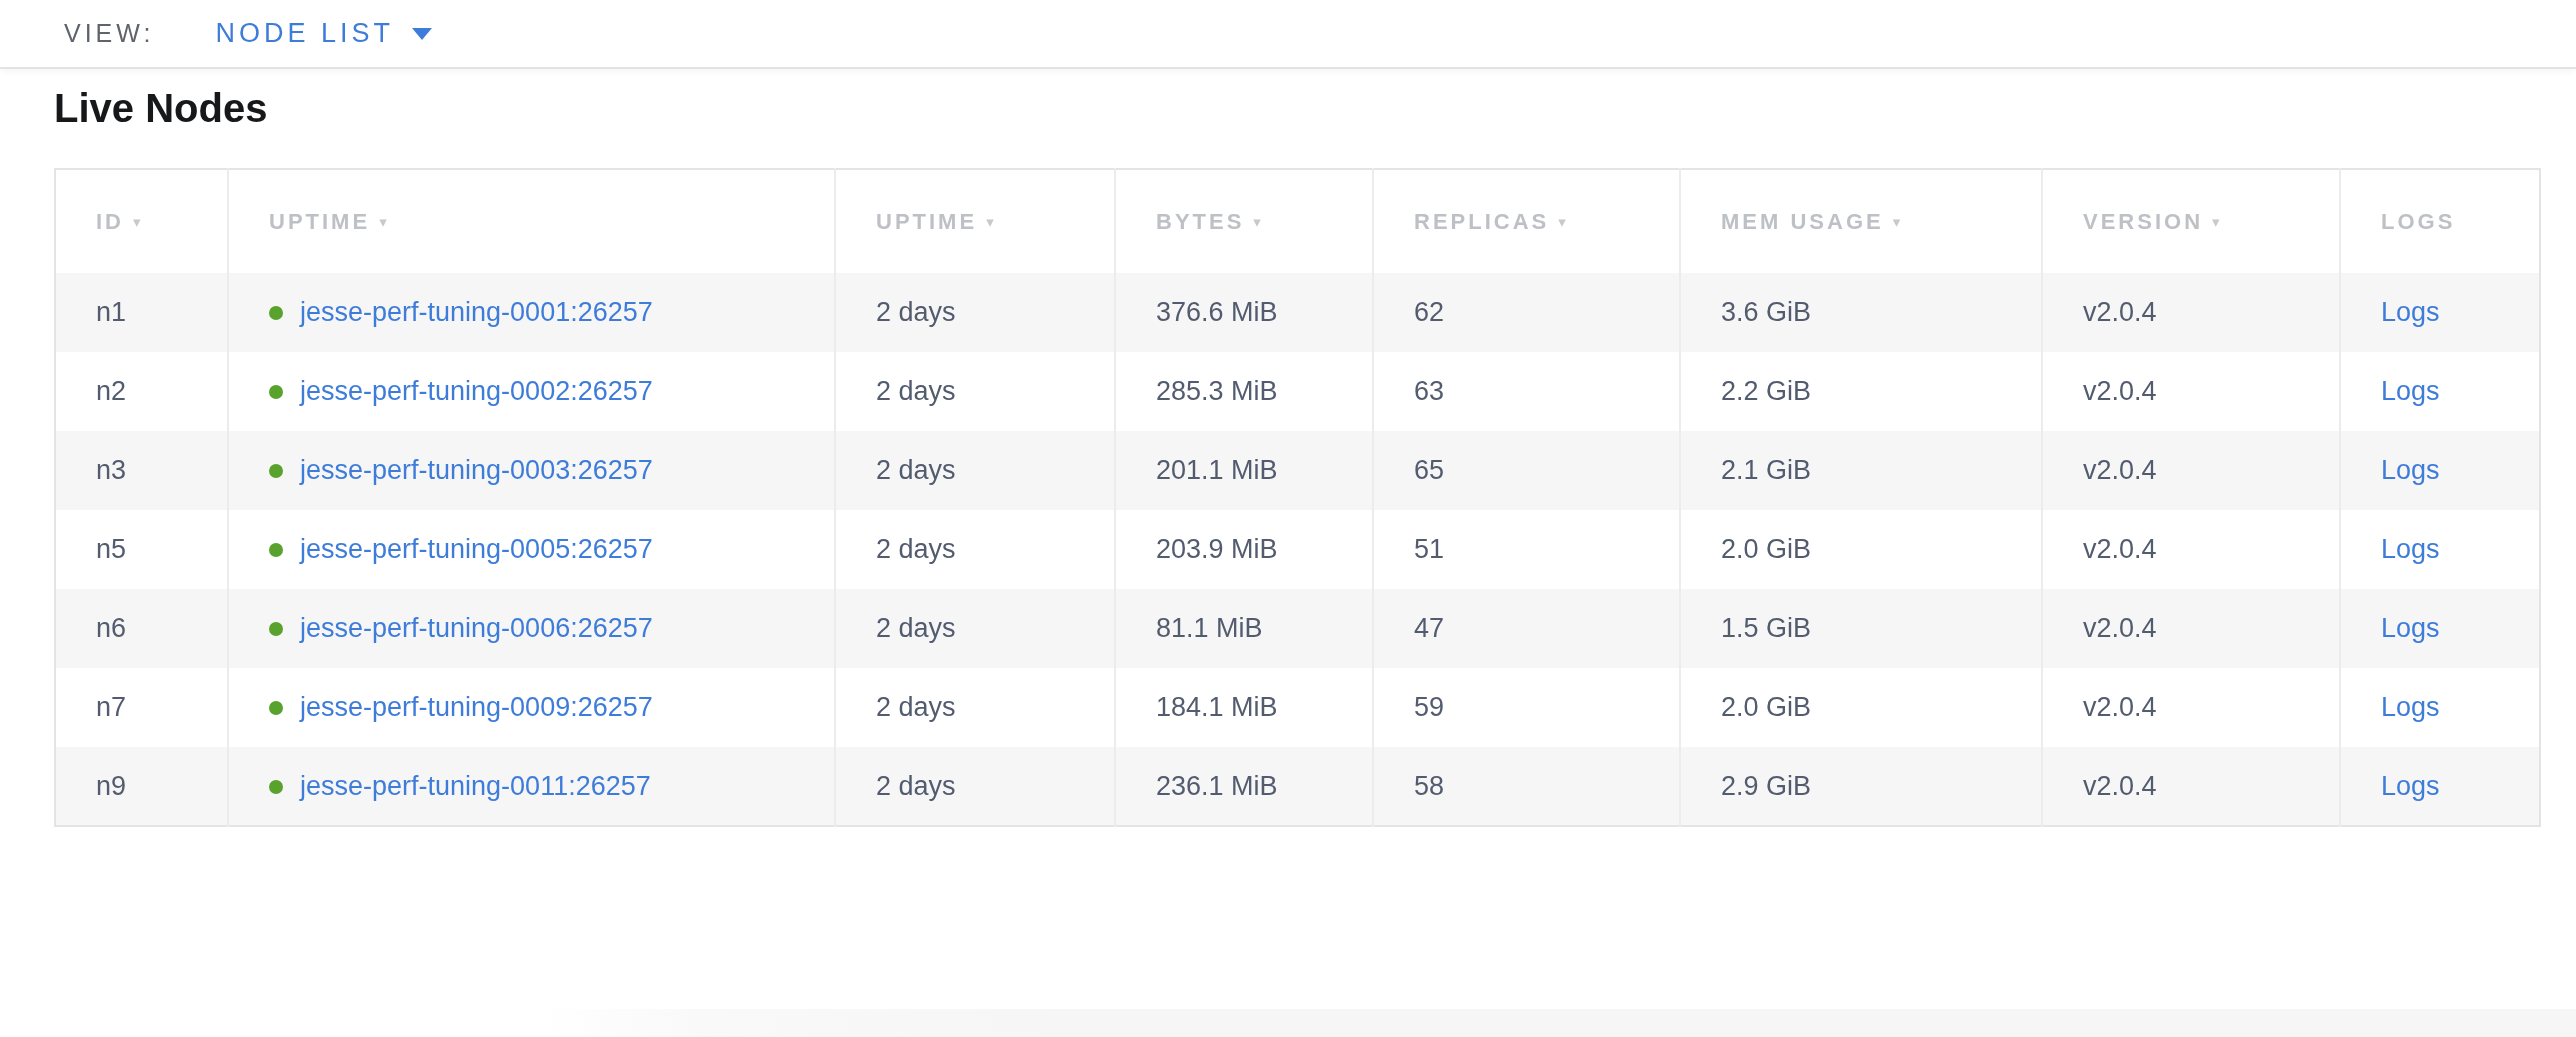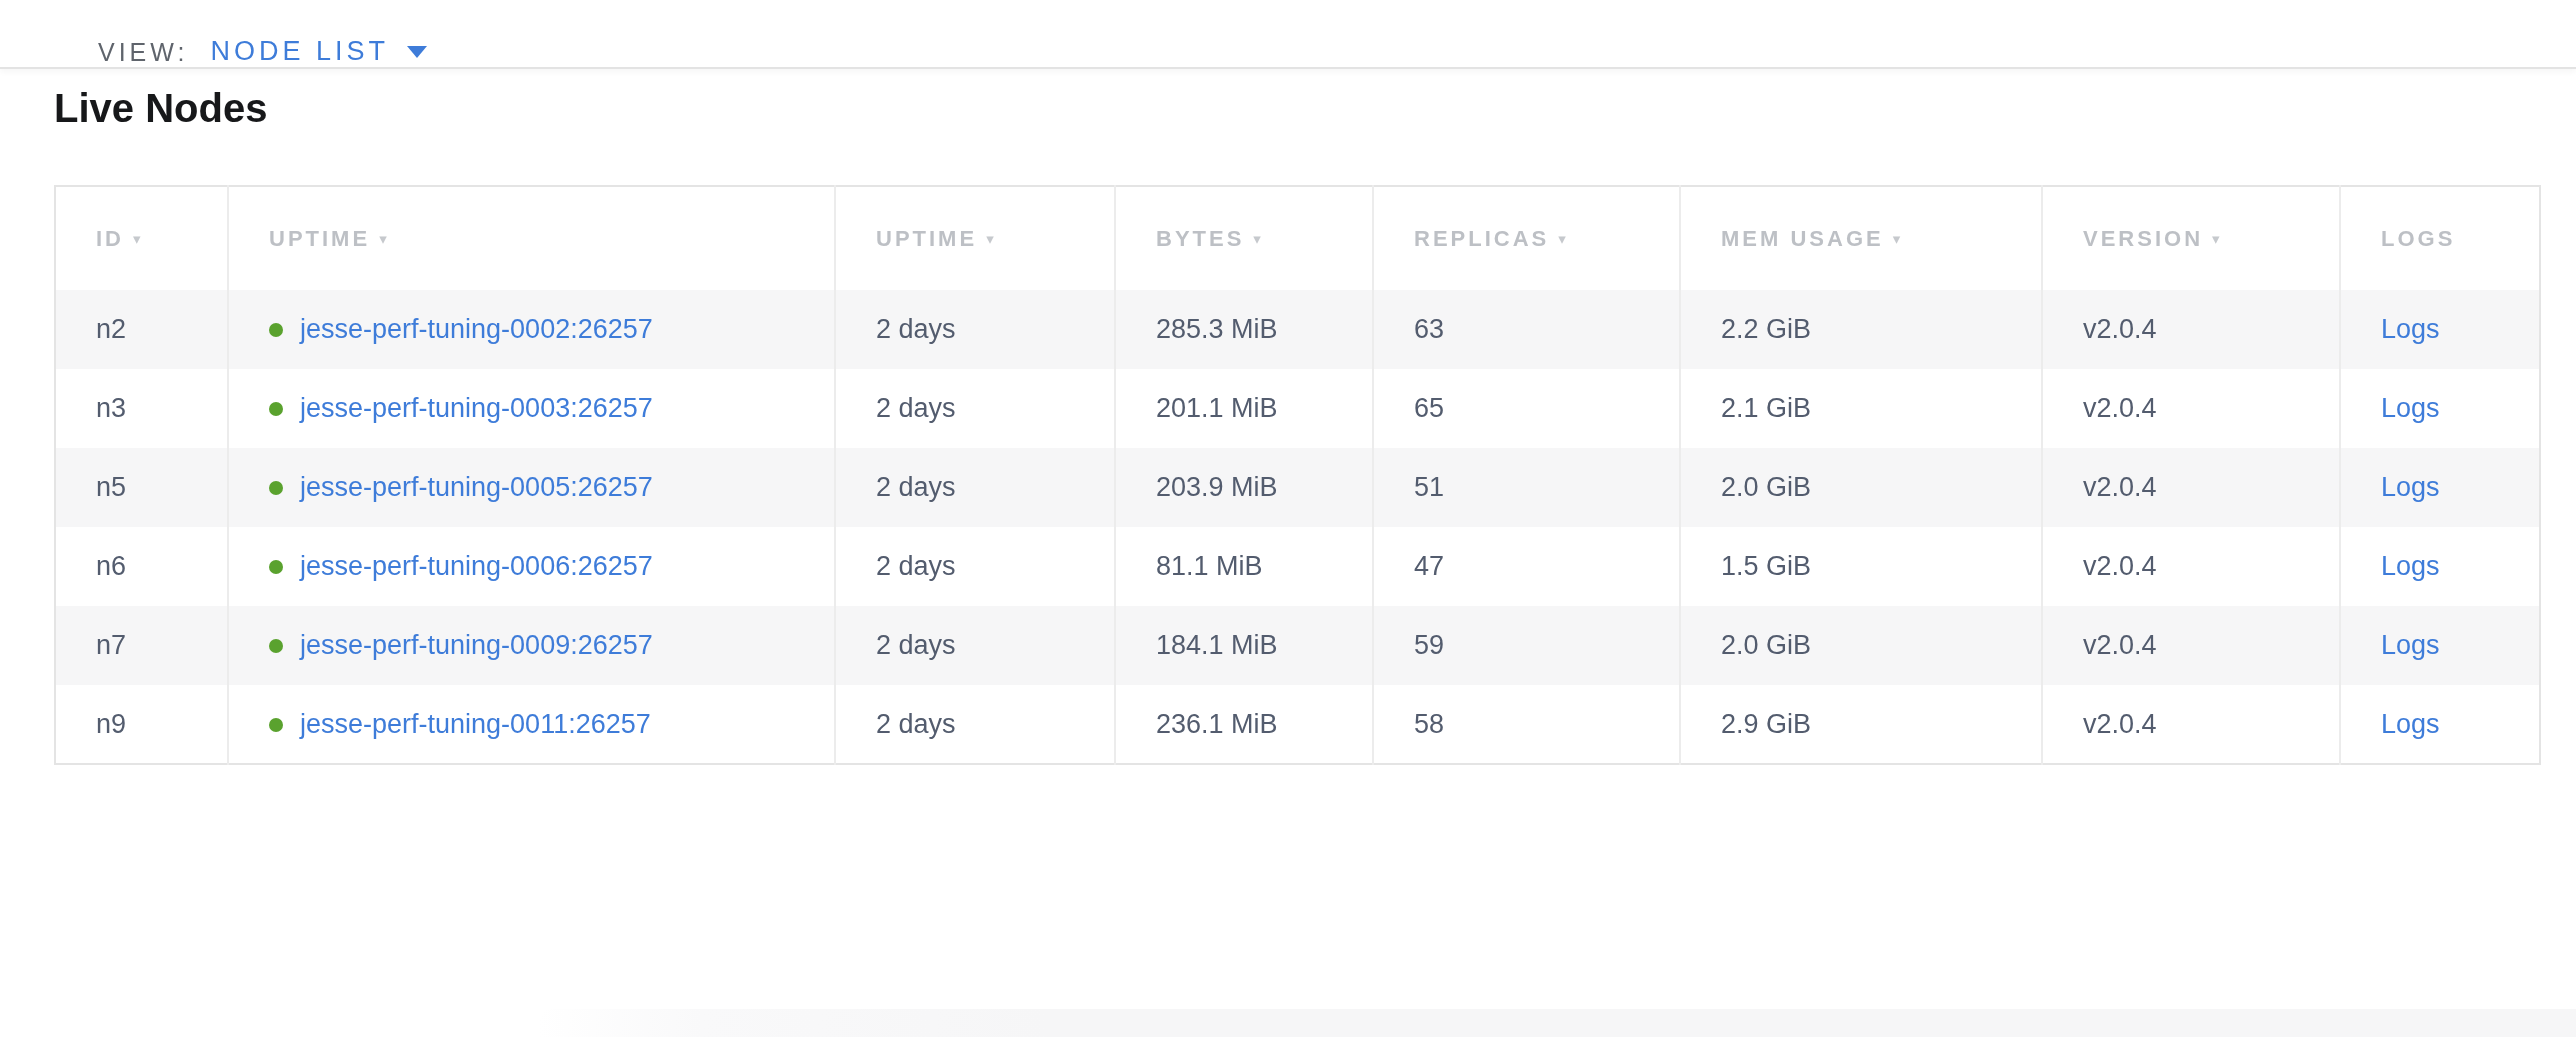--- a/index.html
+++ b/index.html
@@ -17,27 +17,28 @@
   body{
     position:relative;
     background:#ffffff;
     font-family:"Liberation Sans","DejaVu Sans",sans-serif;
     overflow:hidden;
   }
   
   .view-bar{
     height:69px;
     display:flex;
-    align-items:flex-end;
-    padding-left:98px;
+    align-items:center;
+    padding-left:64px;
     background:#ffffff;
     border-bottom:2px solid #e3e3e3;
     box-shadow:0 3px 6px rgba(0,0,0,0.04);
     position:relative;
     z-index:2;
+    gap:39px;
   }
   .view-label{
     font-size:25px;
     letter-spacing:4px;
     color:#5f646c;
     font-weight:400;
   }
   .view-selector{
     display:flex;
     align-items:center;
@@ -68,21 +69,21 @@
   }
   .page-title{
     font-size:40px;
     line-height:47px;
     font-weight:700;
     color:#17181a;
     margin-left:-7px; 
     padding-left:7px;
   }
   table.nodes{
-    margin-top:53px;
+    margin-top:36px;
     border-collapse:collapse;
     table-layout:fixed;
     width:2485px;
     border:2px solid var(--border-outer);
     background:#ffffff;
   }
   col.c-id{width:173px;}
   col.c-address{width:607px;}
   col.c-uptime{width:280px;}
   col.c-bytes{width:258px;}
@@ -176,20 +177,30 @@
           <th><span>UPTIME</span><span class="sort-caret">▾</span></th>
           <th><span>BYTES</span><span class="sort-caret">▾</span></th>
           <th><span>REPLICAS</span><span class="sort-caret">▾</span></th>
           <th><span>MEM USAGE</span><span class="sort-caret">▾</span></th>
           <th><span>VERSION</span><span class="sort-caret">▾</span></th>
           <th><span>LOGS</span></th>
         </tr>
     </thead>
     <tbody id="table-body">
         <tr>
+          <td>n1</td>
+          <td><span class="status-dot"></span><a class="cell-link">jesse-perf-tuning-0001:26257</a></td>
+          <td>2 days</td>
+          <td>376.6 MiB</td>
+          <td>62</td>
+          <td>3.6 GiB</td>
+          <td>v2.0.4</td>
+          <td><a class="cell-link">Logs</a></td>
+        </tr>
+        <tr>
           <td>n2</td>
           <td><span class="status-dot"></span><a class="cell-link">jesse-perf-tuning-0002:26257</a></td>
           <td>2 days</td>
           <td>285.3 MiB</td>
           <td>63</td>
           <td>2.2 GiB</td>
           <td>v2.0.4</td>
           <td><a class="cell-link">Logs</a></td>
         </tr>
         <tr>

